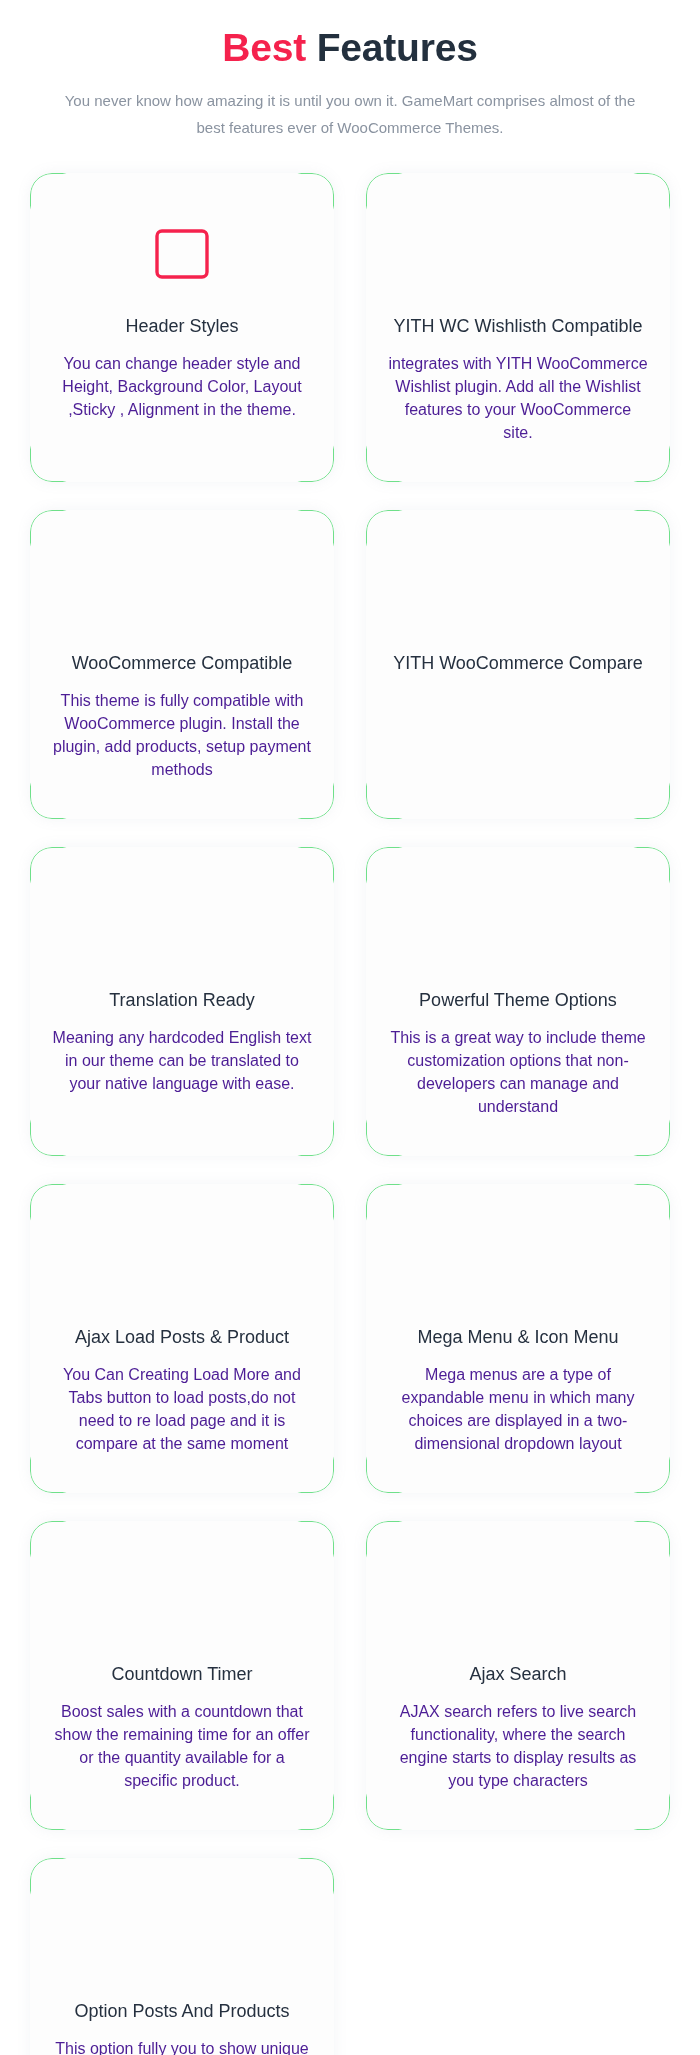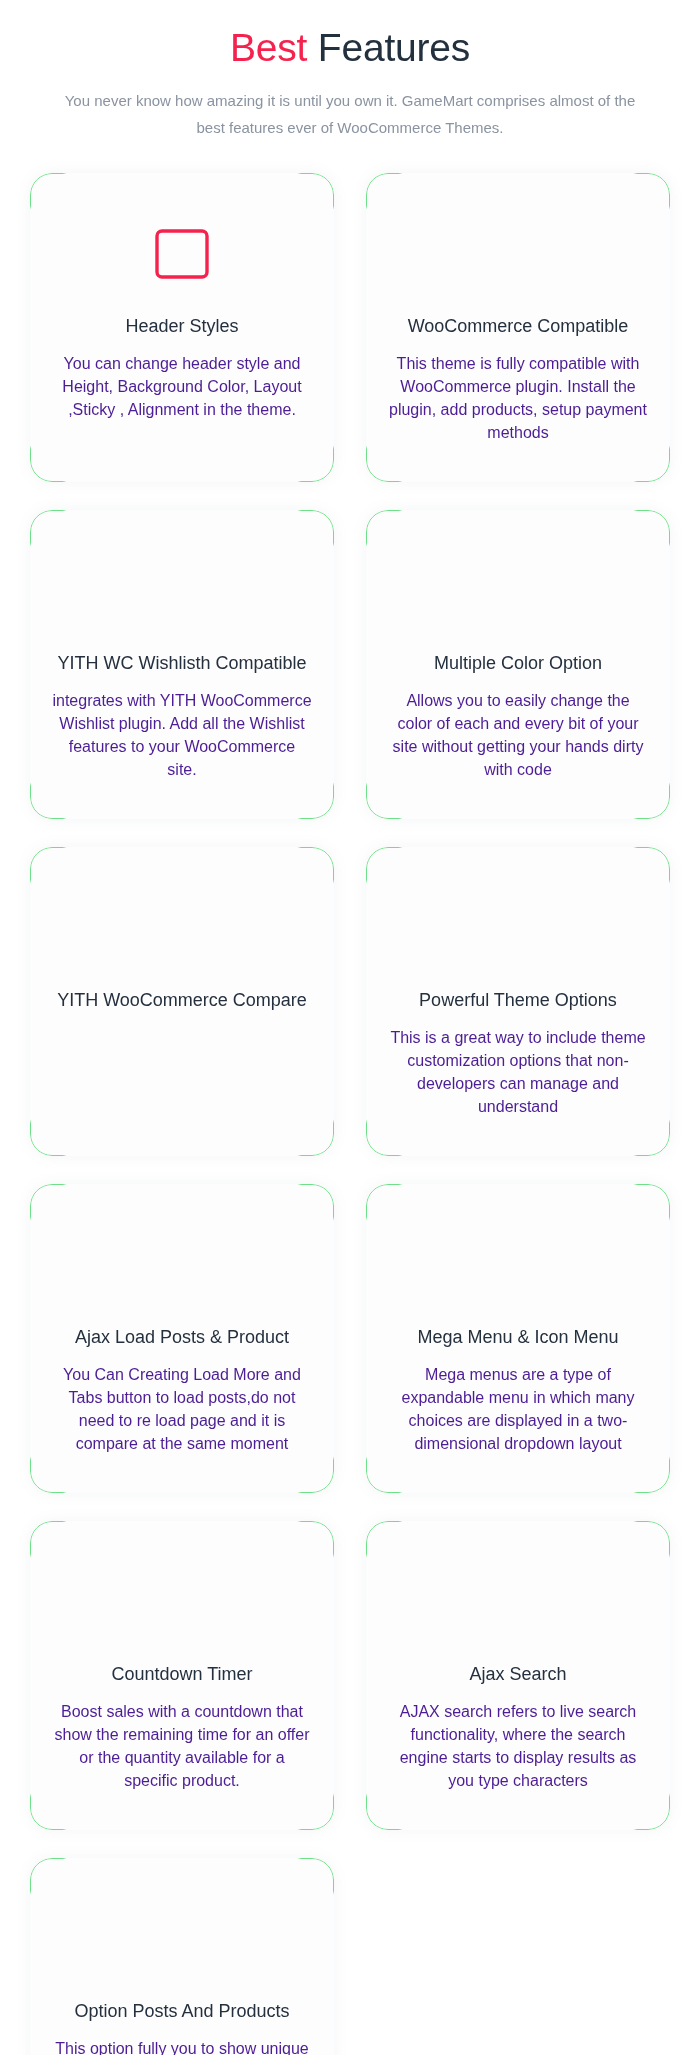--- a/index.html
+++ b/index.html
@@ -12,21 +12,21 @@
     -webkit-font-smoothing: antialiased;
   }
   .page { width: 700px; position: relative; overflow: hidden; }
 
   
   .heading { text-align: center; padding-top: 25px; }
   .heading h1 {
     margin: 0;
     font-size: 39px;
     line-height: 46px;
-    font-weight: normal;
+    font-weight: bold;
     letter-spacing: -0.2px;
     color: #23303e;
   }
   .heading h1 .accent { color: #f5224d; }
   .subtitle {
     margin: 16px auto 0;
     width: 600px;
     font-size: 15px;
     line-height: 27px;
     color: #8a93a0;
@@ -93,36 +93,36 @@
         <div class="icon-wrap">
           <svg width="60" height="60" viewBox="0 0 60 60">
             <rect x="5" y="7" width="50" height="46" rx="5" fill="none" stroke="#f5224d" stroke-width="3.4"></rect>
           </svg>
         </div>
         <h3>Header Styles</h3>
         <p>You can change header style and Height, Background Color, Layout ,Sticky , Alignment in the theme.</p>
       </div>
       <div class="card">
         <div class="icon-wrap"></div>
+        <h3>YITH WC Wishlisth Compatible</h3>
+        <p>integrates with YITH WooCommerce Wishlist plugin. Add all the Wishlist features to your WooCommerce site.</p>
+      </div>
+      <div class="card">
+        <div class="icon-wrap"></div>
         <h3>WooCommerce Compatible</h3>
         <p>This theme is fully compatible with WooCommerce plugin. Install the plugin, add products, setup payment methods</p>
       </div>
       <div class="card">
         <div class="icon-wrap"></div>
-        <h3>YITH WC Wishlisth Compatible</h3>
-        <p>integrates with YITH WooCommerce Wishlist plugin. Add all the Wishlist features to your WooCommerce site.</p>
+        <h3>YITH WooCommerce Compare</h3>
       </div>
       <div class="card">
         <div class="icon-wrap"></div>
-        <h3>Multiple Color Option</h3>
-        <p>Allows you to easily change the color of each and every bit of your site without getting your hands dirty with code</p>
-      </div>
-      <div class="card">
-        <div class="icon-wrap"></div>
-        <h3>YITH WooCommerce Compare</h3>
+        <h3>Translation Ready</h3>
+        <p>Meaning any hardcoded English text in our theme can be translated to your native language with ease.</p>
       </div>
       <div class="card">
         <div class="icon-wrap"></div>
         <h3>Powerful Theme Options</h3>
         <p>This is a great way to include theme customization options that non-developers can manage and understand</p>
       </div>
       <div class="card">
         <div class="icon-wrap"></div>
         <h3>Ajax Load Posts &amp; Product</h3>
         <p>You Can Creating Load More and Tabs button to load posts,do not need to re load page and it is compare at the same moment</p>

